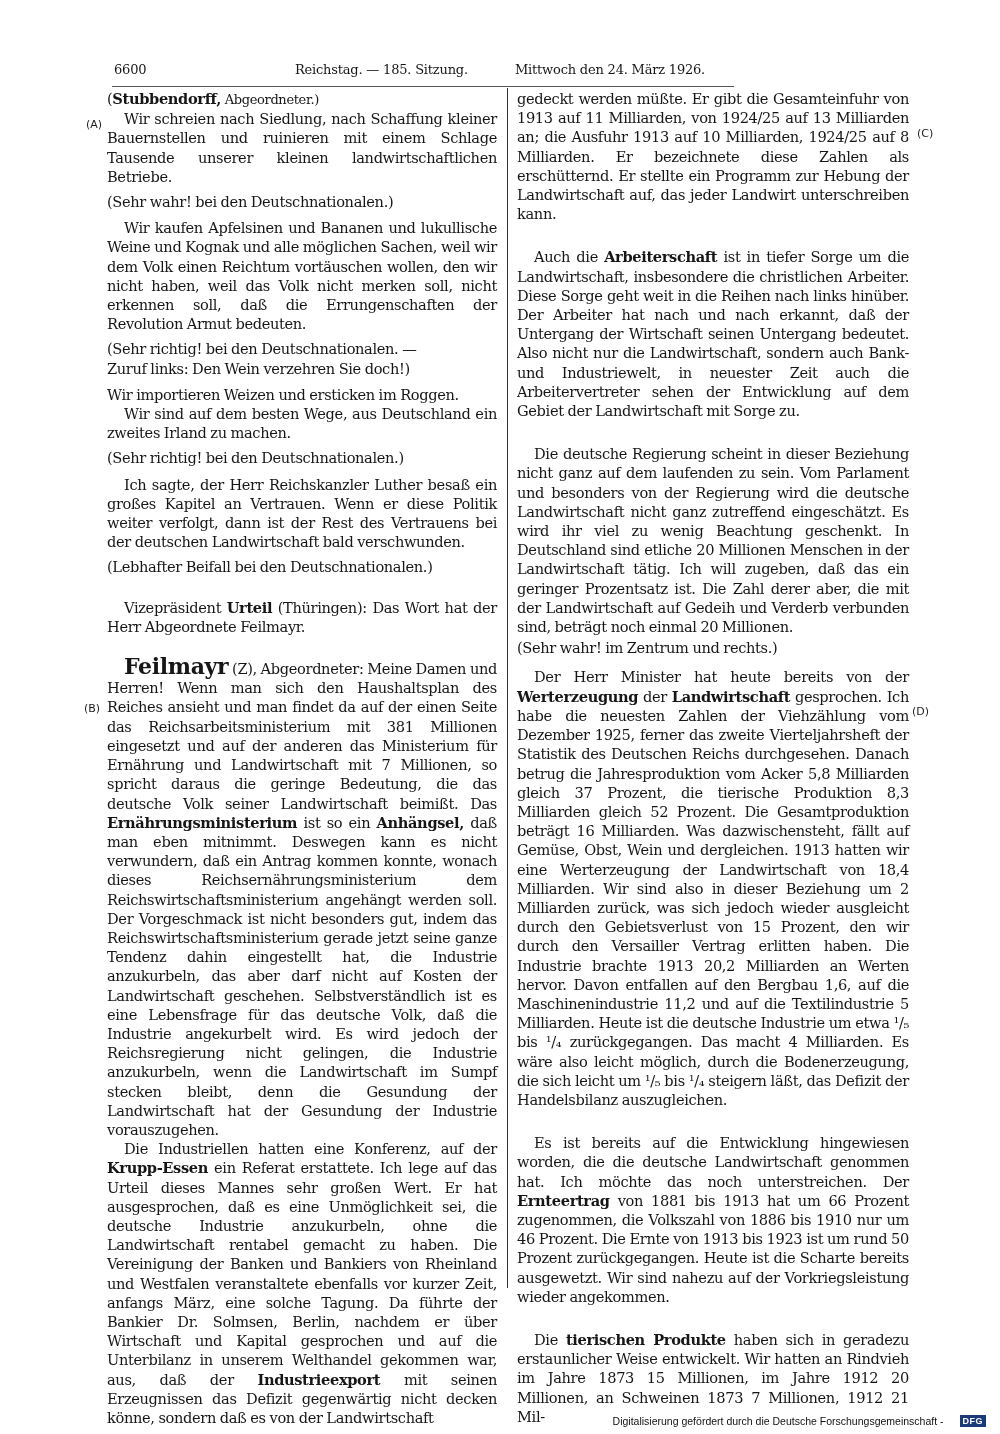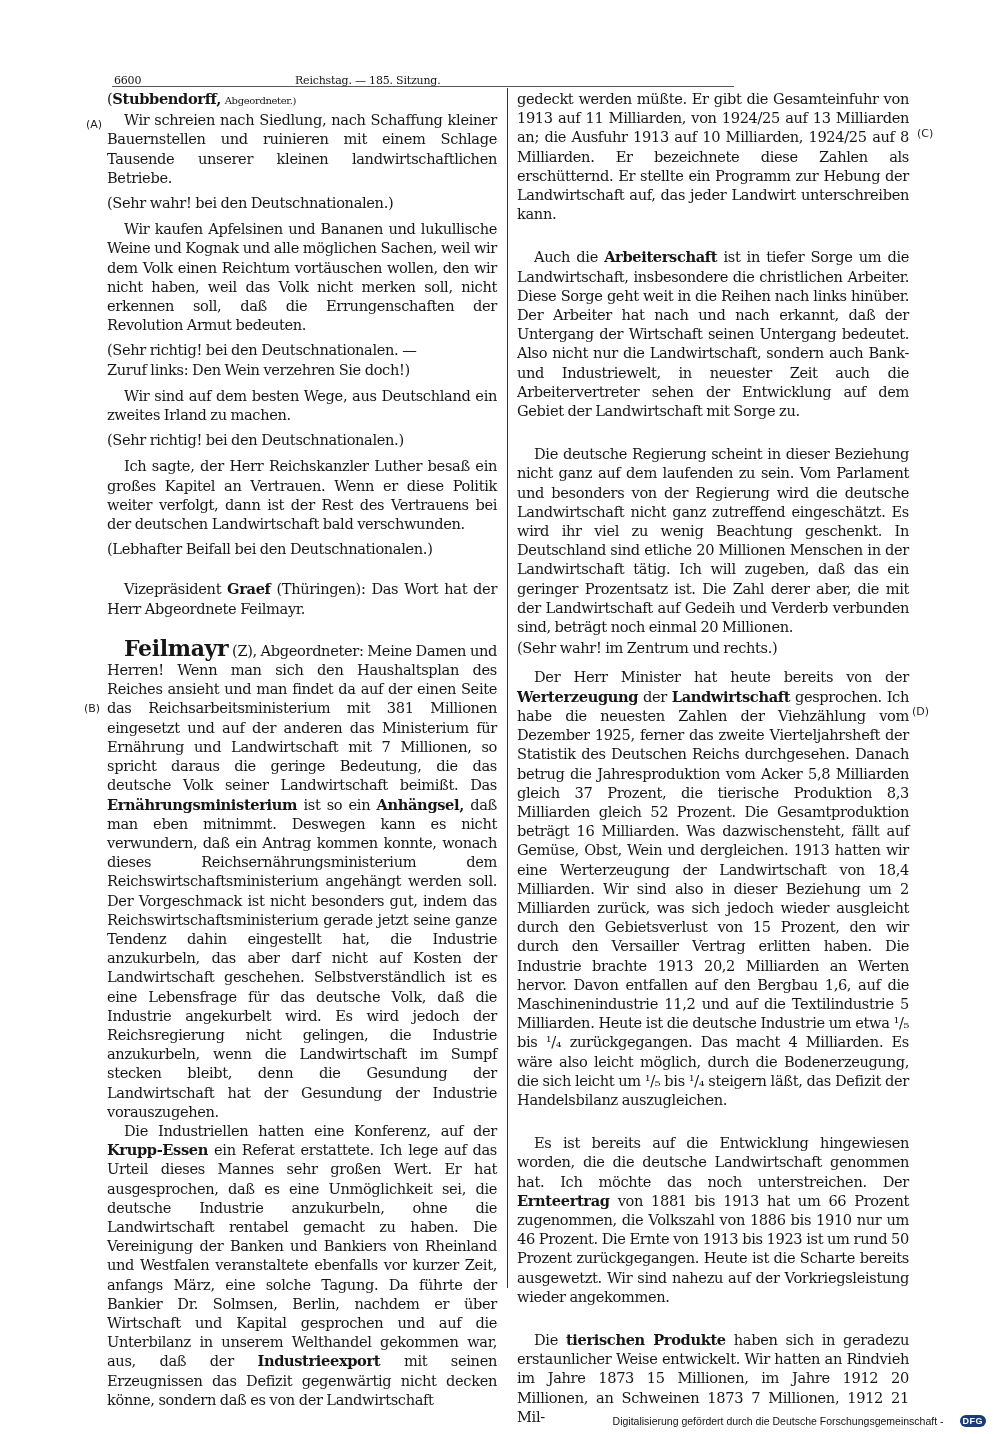--- a/index.html
+++ b/index.html
@@ -3,21 +3,21 @@
 <meta charset="utf-8">
 <style>
   html, body { margin: 0; padding: 0; }
   body {
     width: 1000px; height: 1434px; position: relative; overflow: hidden;
     background: #ffffff; color: #161616;
     font-family: "DejaVu Serif", "Liberation Serif", serif;
   }
   .page-header {
     position: absolute; left: 110px; top: 62px; width: 620px; height: 22px;
-    font-size: 11px; letter-spacing: -0.2px; margin-top: 12px;
+    font-size: 13px; letter-spacing: -0.2px;
   }
   .page-header .pagenum { position: absolute; left: 4px; top: 0; }
   .page-header .session { position: absolute; left: 185px; top: 0; }
   .page-header .date { position: absolute; left: 405px; top: 0; }
   .header-rule {
     position: absolute; left: 112px; top: 86px; width: 622px; height: 1px; background: #555;
   }
   .col-divider {
     position: absolute; left: 507px; top: 88px; width: 1px; height: 1200px; background: #333;
   }
@@ -35,56 +35,58 @@
   .column b { font-weight: bold; }
   .margin-mark {
     position: absolute; font-size: 11px; font-family: "DejaVu Sans", sans-serif; color: #222;
   }
   .footer-credit {
     position: absolute; right: 14px; top: 1415px; font-family: "Liberation Sans", sans-serif;
     font-size: 10.5px; color: #111; display: flex; align-items: center; gap: 16px;
   }
   .dfg-logo {
     background: #1a3a7a; color: #fff; font-weight: bold; font-size: 9px;
-    padding: 1px 3px; letter-spacing: 0.5px; border-radius: 6px;
+    padding: 1px 3px; letter-spacing: 0.5px;
   }
 </style>
 </head>
 <body>
 
 <div class="page-header">
   <span class="pagenum">6600</span>
   <span class="session">Reichstag. — 185. Sitzung.</span>
+  <span class="date">Mittwoch den 24. März 1926.</span>
 </div>
 <div class="header-rule"></div>
 <div class="col-divider"></div>
 
 <span class="margin-mark" style="left:86px;top:118px;">(A)</span>
 <span class="margin-mark" style="left:84px;top:702px;">(B)</span>
 <span class="margin-mark" style="left:917px;top:127px;">(C)</span>
 <span class="margin-mark" style="left:912px;top:705px;">(D)</span>
 
 <div class="column col-left">
   <p class="noindent">
-    <span>(</span><b>Stubbendorff,</b> <span style="font-size:10px">Abgeordneter.)</span>
+    <span>(</span><b>Stubbendorff,</b> <span style="font-size:13px">Abgeordneter.)</span>
   </p>
   <p>Wir schreien nach Siedlung, nach Schaffung kleiner Bauernstellen und ruinieren mit einem Schlage Tausende unserer kleinen landwirtschaftlichen Betriebe.</p>
   <p class="interjection">(Sehr wahr! bei den Deutschnationalen.)</p>
   <p>Wir kaufen Apfelsinen und Bananen und lukullische Weine und Kognak und alle möglichen Sachen, weil wir dem Volk einen Reichtum vortäuschen wollen, den wir nicht haben, weil das Volk nicht merken soll, nicht erkennen soll, daß die Errungenschaften der Revolution Armut bedeuten.</p>
   <p class="interjection">
     <span>(Sehr richtig! bei den Deutschnationalen. —</span><br>
     <span>Zuruf links: Den Wein verzehren Sie doch!)</span>
   </p>
+  <p class="noindent">Wir importieren Weizen und ersticken im Roggen.</p>
   <p>Wir sind auf dem besten Wege, aus Deutschland ein zweites Irland zu machen.</p>
   <p class="interjection">(Sehr richtig! bei den Deutschnationalen.)</p>
   <p>Ich sagte, der Herr Reichskanzler Luther besaß ein großes Kapitel an Vertrauen. Wenn er diese Politik weiter verfolgt, dann ist der Rest des Vertrauens bei der deutschen Landwirtschaft bald verschwunden.</p>
   <p class="interjection">(Lebhafter Beifall bei den Deutschnationalen.)</p>
   <p class="big-gap">
     <span>Vizepräsident</span>
-    <b>Graef</b>
+    <b>Urteil</b>
     <span>(Thüringen): Das Wort hat der Herr Abgeordnete Feilmayr.</span>
   </p>
   <p class="big-gap">
     <b style="font-size:22px">Feilmayr</b>
     <span>(Z), Abgeordneter: Meine Damen und Herren! Wenn man sich den Haushaltsplan des Reiches ansieht und man findet da auf der einen Seite das Reichsarbeitsministerium mit 381 Millionen eingesetzt und auf der anderen das Ministerium für Ernährung und Landwirtschaft mit 7 Millionen, so spricht daraus die geringe Bedeutung, die das deutsche Volk seiner Landwirtschaft beimißt. Das</span>
     <b>Ernährungsministerium</b>
     <span>ist so ein</span>
     <b>Anhängsel,</b>
     <span>daß man eben mitnimmt. Deswegen kann es nicht verwundern, daß ein Antrag kommen konnte, wonach dieses Reichsernährungsministerium dem Reichswirtschaftsministerium angehängt werden soll. Der Vorgeschmack ist nicht besonders gut, indem das Reichswirtschaftsministerium gerade jetzt seine ganze Tendenz dahin eingestellt hat, die Industrie anzukurbeln, das aber darf nicht auf Kosten der Landwirtschaft geschehen. Selbstverständlich ist es eine Lebensfrage für das deutsche Volk, daß die Industrie angekurbelt wird. Es wird jedoch der Reichsregierung nicht gelingen, die Industrie anzukurbeln, wenn die Landwirtschaft im Sumpf stecken bleibt, denn die Gesundung der Landwirtschaft hat der Gesundung der Industrie vorauszugehen.</span>
   </p>

